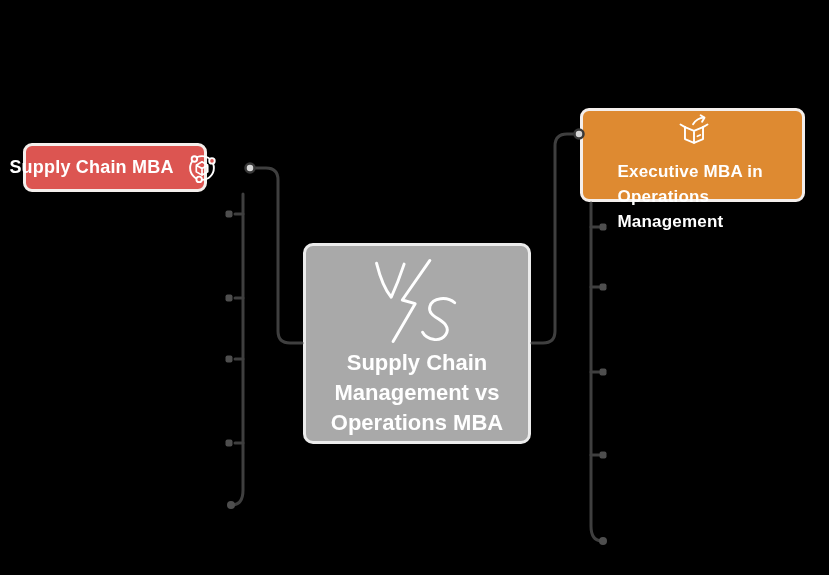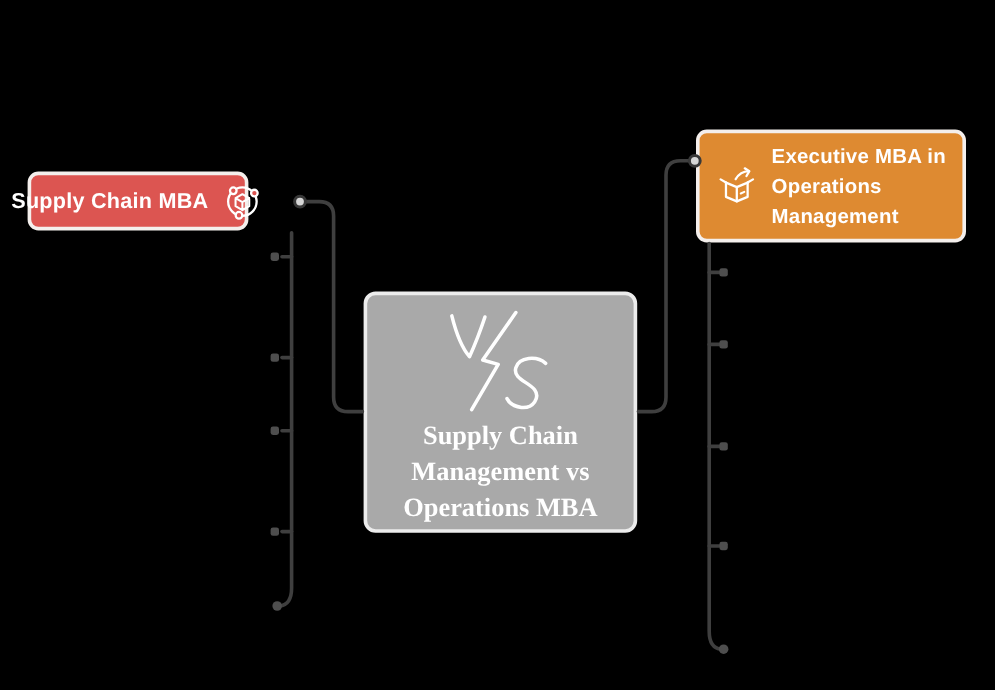--- a/index.html
+++ b/index.html
@@ -53,20 +53,21 @@
   }
   .node-orange {
     left: 580px;
     top: 108px;
     width: 225px;
     height: 94px;
     background: #de8a31;
     justify-content: flex-start;
     gap: 10px;
     padding: 0 10px 0 12px;
+    flex-direction: column;
   }
   .node-orange .node-label {
     color: #ffffff;
     font-size: 17px;
     font-weight: 700;
     line-height: 25px;
     width: 152px;
     letter-spacing: 0.2px;
   }
   .node-center {
@@ -82,21 +83,20 @@
     padding-top: 8px;
   }
   .node-center .center-title {
     color: #ffffff;
     font-size: 22px;
     font-weight: 700;
     line-height: 30px;
     text-align: center;
     width: 200px;
     margin-top: 2px;
-    font-family: Liberation Serif, serif;
   }
   .branch-icon {
     flex-shrink: 0;
     display: block;
   }
 </style>
 </head>
 <body>
 
 <div class="canvas">

